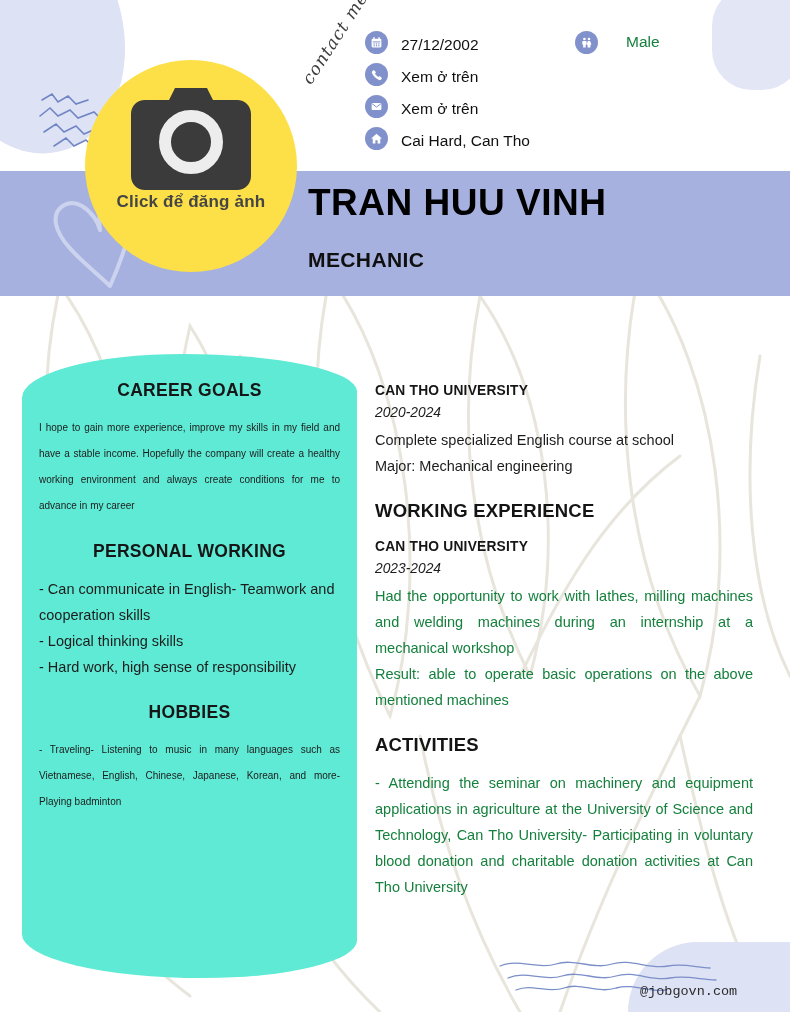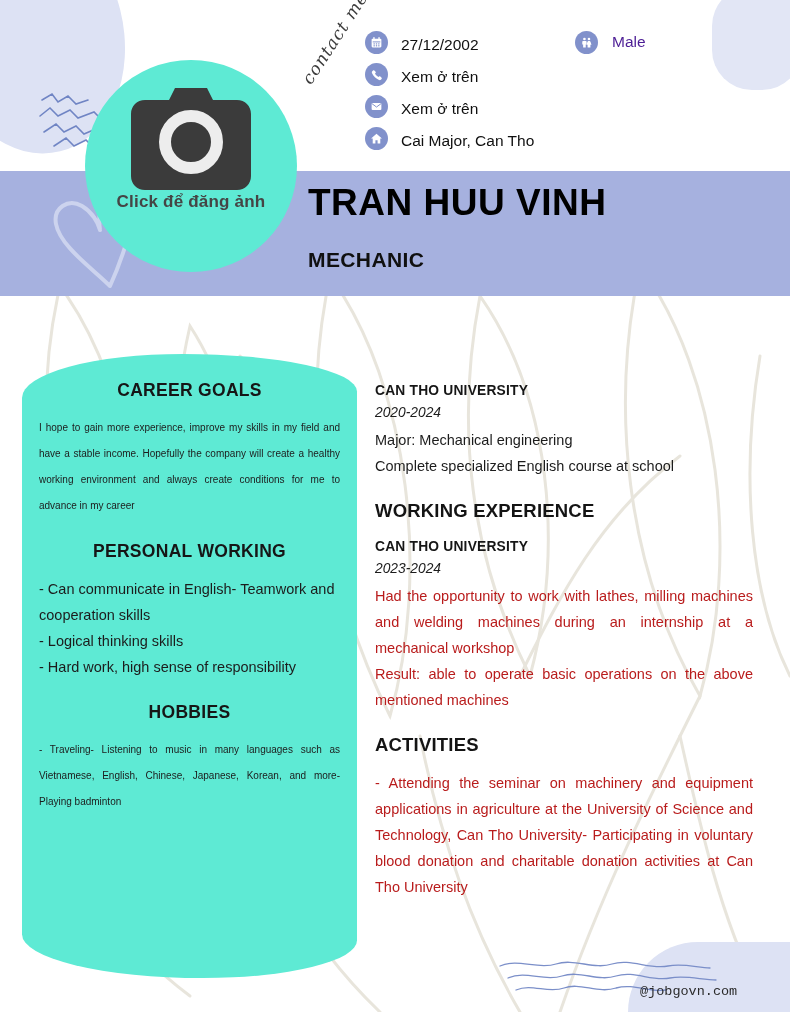--- a/index.html
+++ b/index.html
@@ -14,38 +14,38 @@
   .blob-top-right { position:absolute; right:-12px; top:-14px; width:90px; height:104px;
     background:#e2e6f5; border-radius:40px; z-index:1; }
   .blob-bottom-right { position:absolute; right:0; bottom:0; width:162px; height:70px;
     background:#dde2f4; border-radius:70px 0 0 0; z-index:1; }
   .squiggles { position:absolute; left:38px; top:92px; z-index:2; }
   .banner { position:absolute; left:0; top:171px; width:790px; height:125px; background:#a6b1df; z-index:2; }
   .heart { position:absolute; left:42px; top:168px; z-index:3; }
 
   
   .photo-circle { position:absolute; left:85px; top:60px; width:212px; height:212px;
-    background:#5eead4; border-radius:50%; z-index:4; display:flex; flex-direction:column;
+    background:#fde047; border-radius:50%; z-index:4; display:flex; flex-direction:column;
     align-items:center; justify-content:flex-start; cursor:pointer; }
   .photo-circle svg.camera { margin-top:24px; }
   .photo-label { margin-top:2px; font-size:17px; font-weight:600; color:#454545; letter-spacing:.2px; }
 
   
   .contact-me { position:absolute; left:282px; top:28px; z-index:5;
     font-family:"DejaVu Serif",serif; font-style:italic; font-size:17px; color:#3c3c3c;
     transform:rotate(-57deg); letter-spacing:1px; white-space:nowrap; }
 
   
   .contact-area { position:absolute; left:365px; top:30px; z-index:5; }
   .contact-row { display:flex; align-items:flex-end; height:24px; margin-bottom:8px; }
   .icon-badge { width:23px; height:23px; border-radius:50%; background:#8191cb;
     display:inline-flex; align-items:center; justify-content:center; flex:0 0 23px; }
   .contact-row .txt { margin-left:13px; font-size:15.5px; color:#101010; }
   .gender-row { position:absolute; left:575px; top:30px; z-index:5; display:flex; align-items:center; height:24px; }
-  .gender-row .txt { margin-left:14px; font-size:15.5px; color:#4c1d95; }
+  .gender-row .txt { margin-left:28px; font-size:15.5px; color:#15803d; }
 
   
   .name-block { position:absolute; left:308px; top:183px; z-index:4; }
   .person-name { color:#000000; font-size:37px; font-weight:700; letter-spacing:.5px; line-height:1.1; }
   .person-title { color:#101010; font-size:21px; font-weight:700; letter-spacing:.4px; margin-top:24px; }
 
   
   .left-col { position:absolute; left:22px; top:354px; width:335px; height:624px;
     background:#5eead4; z-index:2; padding:26px 17px 0 17px;
     border-radius:48% 52% 46% 54% / 7% 6% 6% 7%; }
@@ -54,21 +54,21 @@
   .left-col .sec-body { font-size:10px; color:#1c1c1c; line-height:26px; text-align:justify; }
   .left-col .sec-gap { height:22px; }
   .skill-item { font-size:14.5px; color:#1c1c1c; line-height:26px; }
 
   
   .right-col { position:absolute; left:375px; top:380px; width:378px; z-index:2; }
   .r-heading { font-size:18.5px; font-weight:700; color:#141414; letter-spacing:.2px; margin-bottom:14px; }
   .r-org { font-size:13.8px; font-weight:700; color:#161616; letter-spacing:.2px; line-height:22px; }
   .r-period { font-size:13.8px; font-style:italic; color:#1c1c1c; line-height:22px; margin-bottom:3px; }
   .r-line { font-size:14.5px; color:#1c1c1c; line-height:26px; }
-  .r-para { font-size:14.5px; color:#b91c1c; line-height:26px; text-align:justify; }
+  .r-para { font-size:14.5px; color:#15803d; line-height:26px; text-align:justify; }
   .r-gap { height:21px; }
 
   
   .footer-waves { position:absolute; left:498px; top:956px; z-index:3; }
   .watermark { position:absolute; left:640px; top:984px; z-index:4;
     font-family:"Liberation Mono","DejaVu Sans Mono",monospace; font-size:13.5px; color:#2b2b2b; }
 </style>
 </head>
 <body>
 
@@ -161,21 +161,21 @@
         </svg>
       </span>
       <span class="txt">Xem ở trên</span>
     </div>
     <div class="contact-row">
       <span class="icon-badge">
         <svg width="13" height="13" viewBox="0 0 24 24">
           <path d="M12 3 L22 12 L19 12 L19 21 L14 21 L14 15 L10 15 L10 21 L5 21 L5 12 L2 12 Z" fill="#ffffff"></path>
         </svg>
       </span>
-      <span class="txt">Cai Major, Can Tho</span>
+      <span class="txt">Cai Hard, Can Tho</span>
     </div>
   </div>
 
   <div class="gender-row">
     <span class="icon-badge">
       <svg width="13" height="13" viewBox="0 0 24 24" fill="#ffffff">
         <circle cx="8.2" cy="5.4" r="2.4"></circle>
         <path d="M5.6 9 L10.8 9 C 11.6 9, 12.2 9.6, 12.2 10.4 L 12.2 15.5 L 10.6 15.5 L 10.6 21 L 5.8 21 L 5.8 15.5 L 4.2 15.5 L 4.2 10.4 C 4.2 9.6, 4.8 9, 5.6 9 Z"></path>
         <circle cx="16.6" cy="5.4" r="2.4"></circle>
         <path d="M16.6 9 C 18.4 9, 19.3 10, 19.7 11.4 L 21.2 16.2 L 19.2 16.2 L 19.2 21 L 14 21 L 14 16.2 L 12 16.2 L 13.5 11.4 C 13.9 10, 14.8 9, 16.6 9 Z"></path>
@@ -198,22 +198,22 @@
     <div class="skill-item">- Logical thinking skills</div>
     <div class="skill-item">- Hard work, high sense of responsibility</div>
     <div class="sec-gap"></div>
     <div class="sec-title">HOBBIES</div>
     <div class="sec-body">- Traveling- Listening to music in many languages such as Vietnamese, English, Chinese, Japanese, Korean, and more- Playing badminton</div>
   </div>
 
   <div class="right-col">
     <div class="r-org">CAN THO UNIVERSITY</div>
     <div class="r-period">2020-2024</div>
+    <div class="r-line">Complete specialized English course at school</div>
     <div class="r-line">Major: Mechanical engineering</div>
-    <div class="r-line">Complete specialized English course at school</div>
     <div class="r-gap"></div>
     <div class="r-heading">WORKING EXPERIENCE</div>
     <div class="r-org">CAN THO UNIVERSITY</div>
     <div class="r-period">2023-2024</div>
     <div class="r-para">Had the opportunity to work with lathes, milling machines and welding machines during an internship at a mechanical workshop</div>
     <div class="r-para">Result: able to operate basic operations on the above mentioned machines</div>
     <div class="r-gap"></div>
     <div class="r-heading">ACTIVITIES</div>
     <div class="r-para">- Attending the seminar on machinery and equipment applications in agriculture at the University of Science and Technology, Can Tho University- Participating in voluntary blood donation and charitable donation activities at Can Tho University</div>
   </div>

